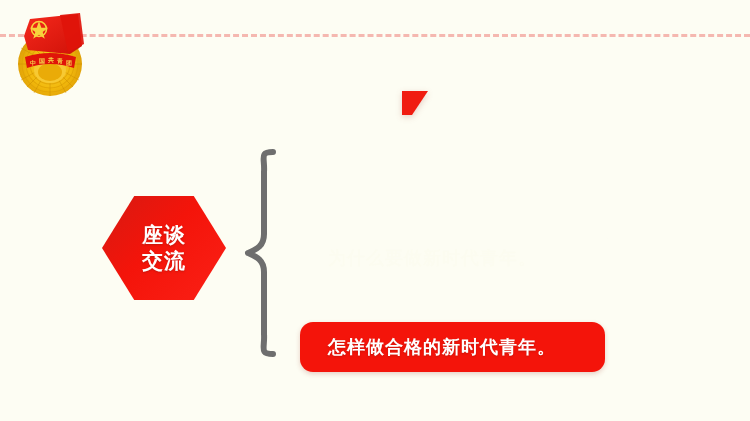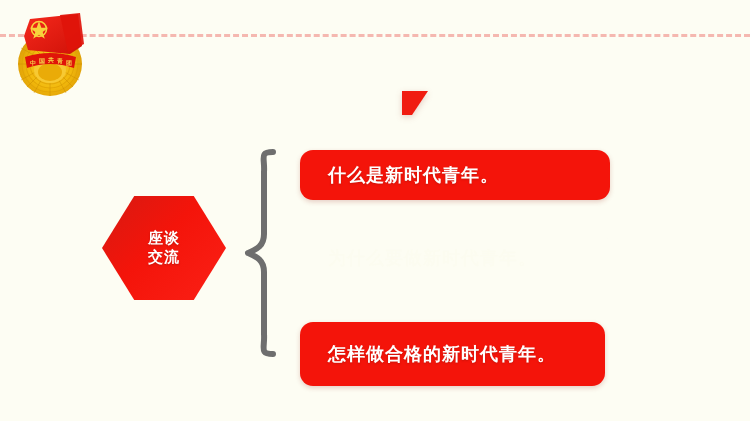--- a/index.html
+++ b/index.html
@@ -96,21 +96,21 @@
     filter: drop-shadow(0 2px 4px rgba(150,40,30,0.28));
   }
   .hex-text {
     position: absolute;
     inset: 0;
     display: flex;
     flex-direction: column;
     align-items: center;
     justify-content: center;
     color: #ffffff;
-    font-size: 15px;
+    font-size: 21px;
     font-weight: bold;
     line-height: 1.25;
     letter-spacing: 1px;
     text-shadow: 0 1px 2px rgba(120,20,10,0.4);
   }
 
   
   .brace {
     position: absolute;
     left: 243px;
@@ -153,21 +153,21 @@
     background: #fdfdf3;
     box-shadow: none;
   }
   .bubble-2 .bubble-label {
     color: #fcfcf0;
     text-shadow: none;
   }
   .bubble-3 {
     top: 322px;
     width: 305px;
-    height: 64px;
+    height: 50px;
     background: #f4140a;
     box-shadow: 0 2px 5px rgba(150,40,30,0.22);
   }
 </style>
 </head>
 <body>
 
 <div id="slide">
 
   <div class="dashed-rule"></div>
@@ -238,23 +238,20 @@
       <path d="M30 4
                C 16 4, 22 10, 21 24
                L 21 86
                C 21 98, 14 101, 5 105
                C 14 109, 21 112, 21 124
                L 21 186
                C 22 200, 16 206, 30 206" fill="none" stroke="#6e6e6e" stroke-width="6" stroke-linecap="round" stroke-linejoin="round"></path>
     </svg>
   </div>
 
-  <div class="bubble bubble-1">
-    <span class="bubble-label">什么是新时代青年。</span>
-  </div>
 
   <div class="bubble bubble-2">
     <span class="bubble-label">为什么要做新时代青年。</span>
   </div>
 
   <div class="bubble bubble-3">
     <span class="bubble-label">怎样做合格的新时代青年。</span>
   </div>
 
 </div>

